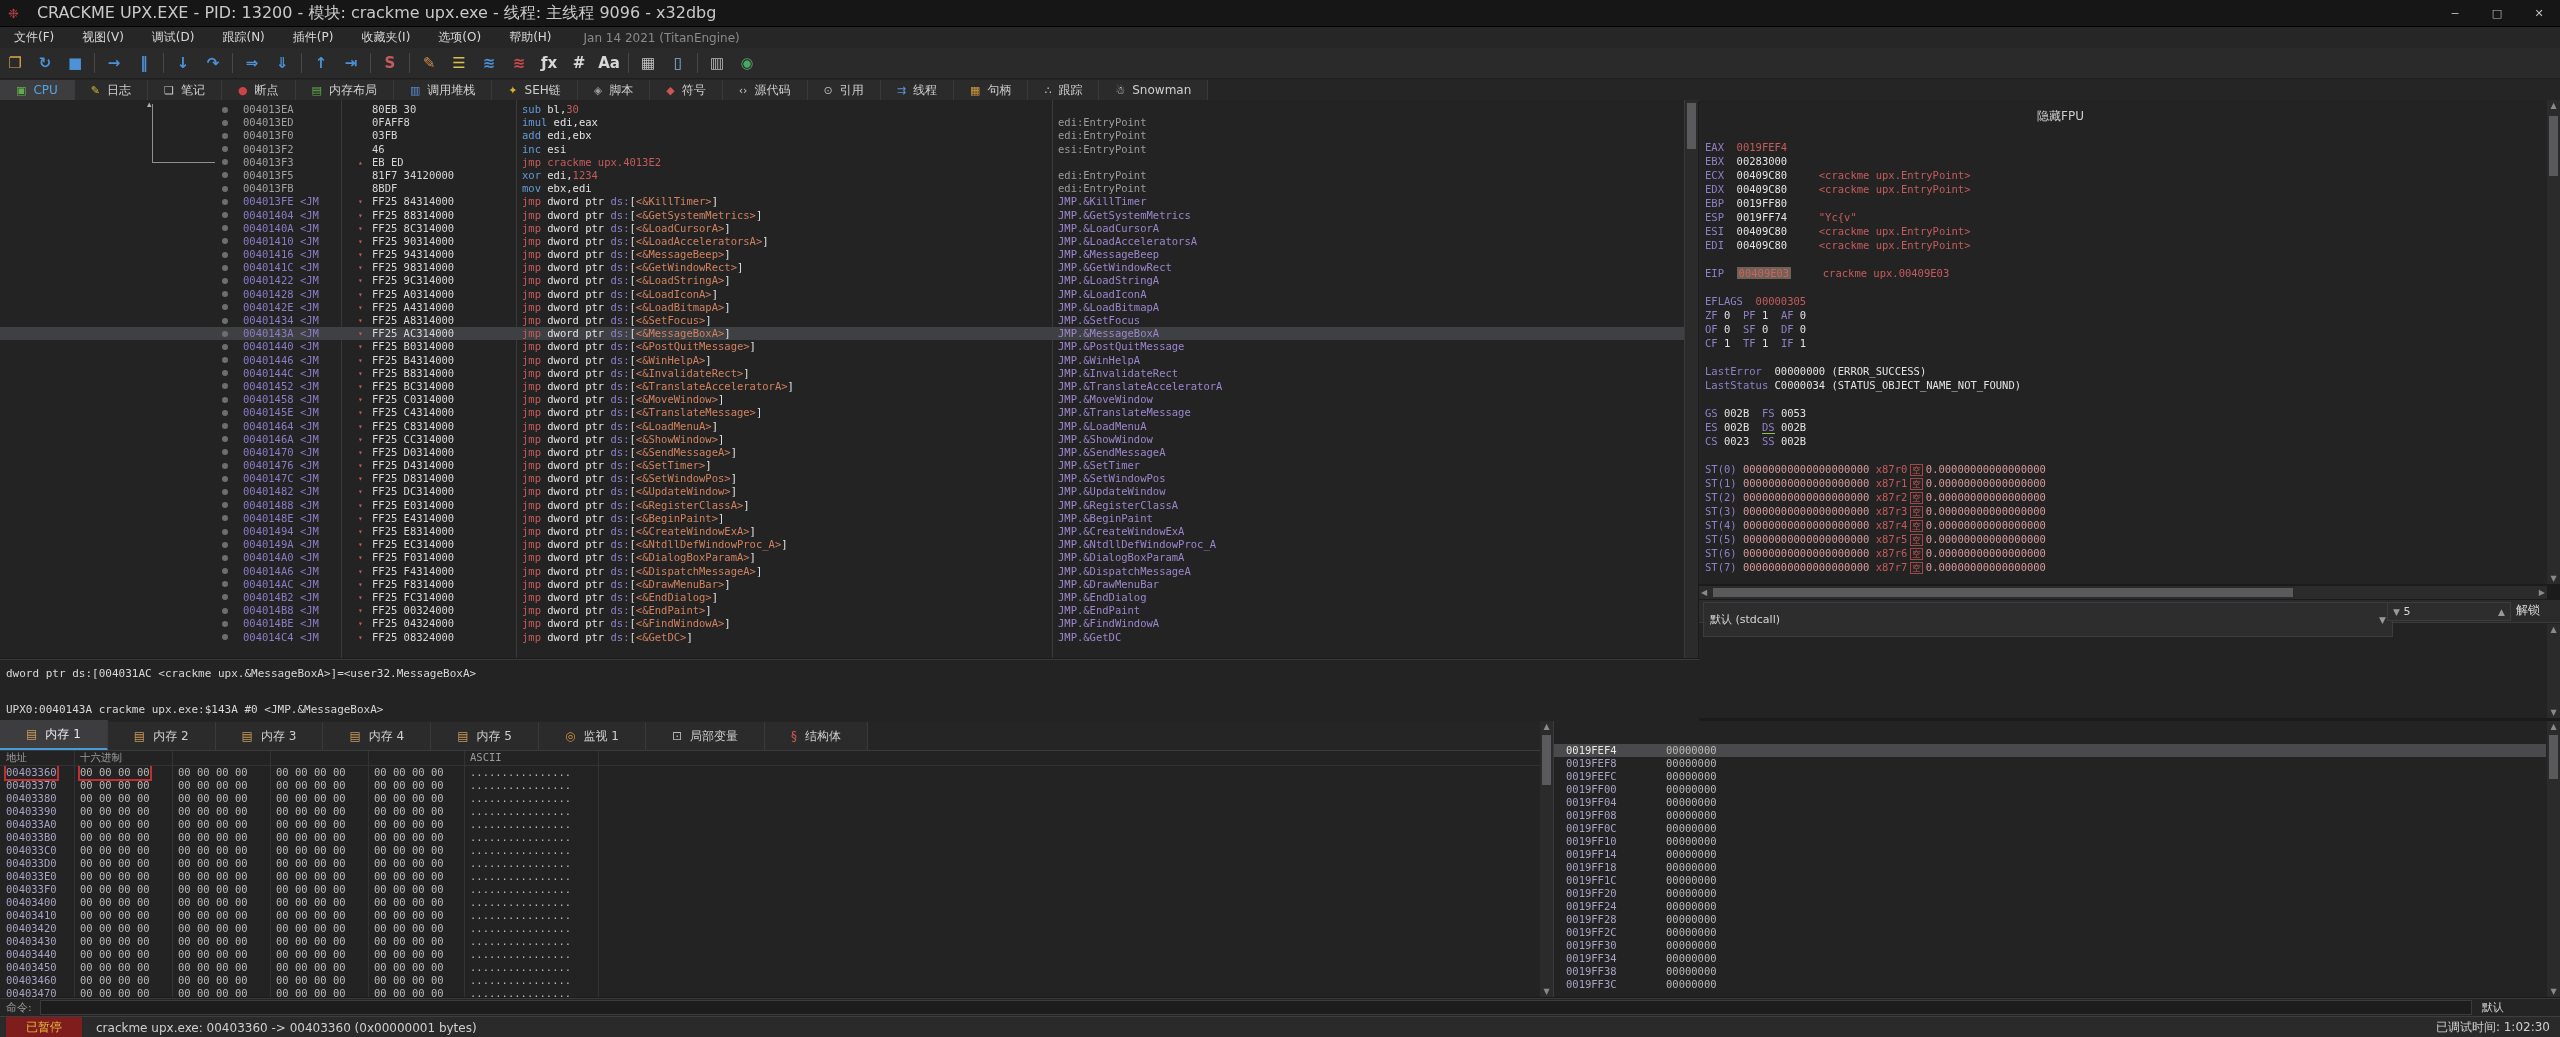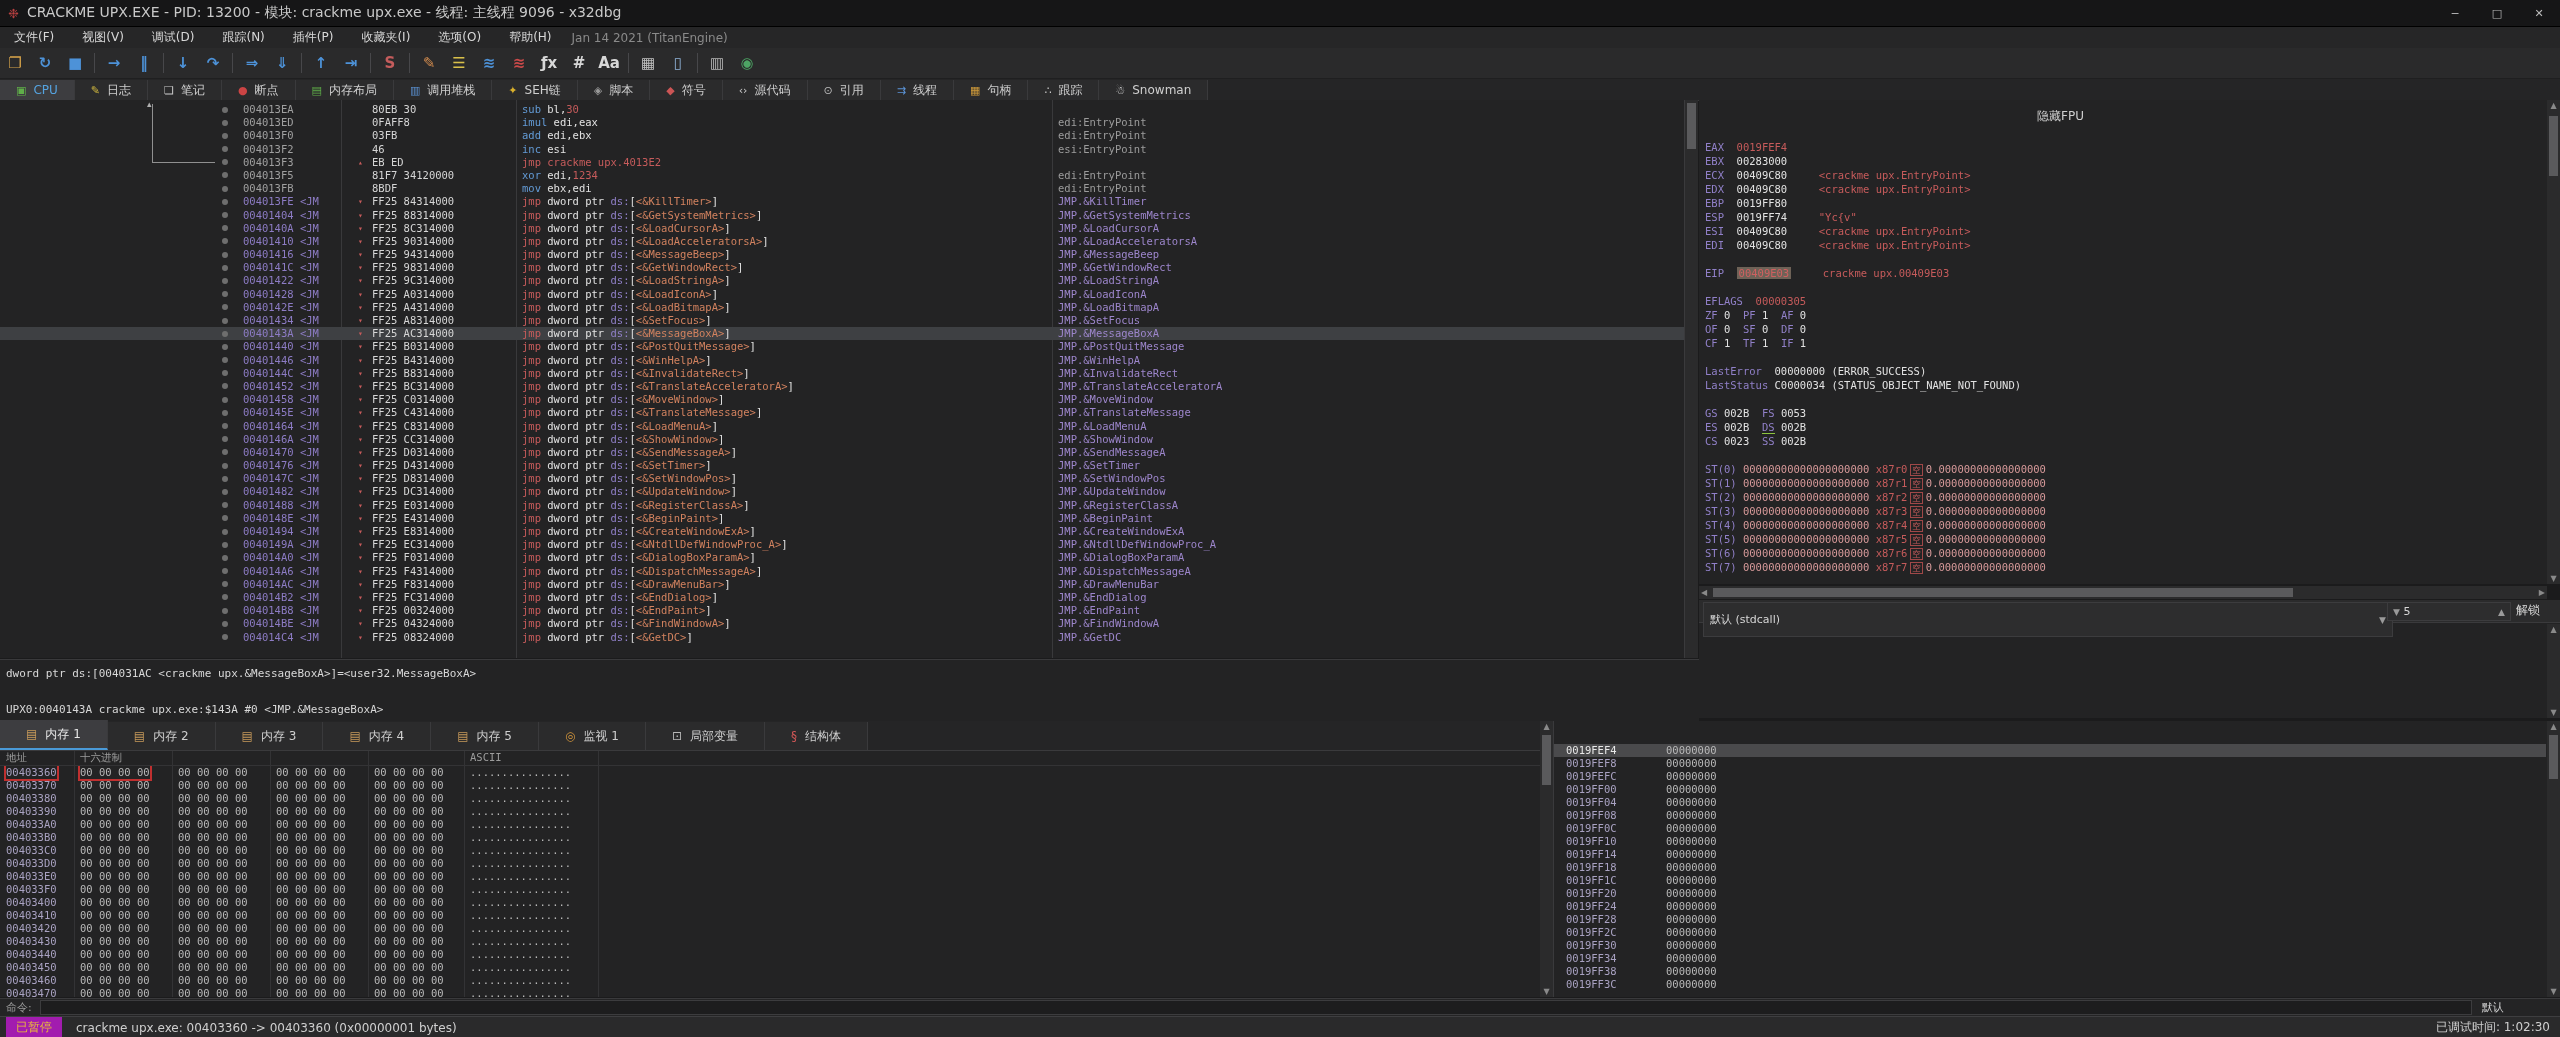--- a/index.html
+++ b/index.html
@@ -3,30 +3,30 @@
 <meta charset="utf-8">
 <style>
   html,body{margin:0;padding:0;background:#1b1b1c;}
   body{width:2560px;height:1037px;overflow:hidden;position:relative;
        font-family:"DejaVu Sans",sans-serif;color:#d6d6d6;-webkit-font-smoothing:none;}
 
   
   #titlebar{position:absolute;left:0;top:0;width:2560px;height:26px;background:#161617;
             display:flex;align-items:center;border-bottom:1px solid #000;}
   #bug-icon{margin-left:8px;color:#b84040;font-size:13px;}
-  #title-text{margin-left:8px;font-size:14px;color:#c9c9c9;}
+  #title-text{margin-left:18px;font-size:16px;color:#c9c9c9;}
   #win-controls{margin-left:auto;display:flex;height:100%;}
   .winbtn{width:42px;height:100%;display:flex;align-items:center;justify-content:center;
           color:#bdbdbd;font-size:11px;}
 
   
   #menubar{position:absolute;left:0;top:27px;width:2560px;height:21px;background:#262627;
            display:flex;align-items:center;font-size:12px;}
   .menu-item{padding:0 14px;height:100%;display:flex;align-items:center;color:#d8d8d8;}
-  #menu-build{margin-left:6px;color:#8a8a8a;font-size:12px;}
+  #menu-build{margin-left:18px;color:#8a8a8a;font-size:12px;}
 
   
   #toolbar{position:absolute;left:0;top:48px;width:2560px;height:30px;background:#2a2a2b;
            display:flex;align-items:center;border-bottom:1px solid #1f1f20;}
   .ticon{width:30px;height:24px;display:flex;align-items:center;justify-content:center;
          font-size:15px;font-weight:bold;}
   .tsep{width:1px;height:20px;background:#47474a;margin:0 4px;}
 
   
   #tabbar{position:absolute;left:0;top:79px;width:2560px;height:21px;background:#252526;
@@ -142,21 +142,21 @@
   
   #cmdbar{position:absolute;left:0;top:998px;width:2560px;height:17px;background:#242425;
           display:flex;align-items:center;border-top:1px solid #3a3a3c;}
   #cmd-label{font-size:11px;color:#9c9c9c;margin-left:6px;}
   #cmd-input{margin-left:8px;width:2430px;height:13px;background:#1d1d1e;border:1px solid #3c3c3e;}
   #cmd-mode{margin-left:10px;font-size:11px;color:#cfcfcf;}
 
   
   #statusbar{position:absolute;left:0;top:1016px;width:2560px;height:21px;background:#2a2a2b;
              display:flex;align-items:center;border-top:1px solid #3e3e40;font-size:12px;}
-  #status-state{margin-left:6px;color:#e8b83c;background:#a21caf;padding:0 10px;height:100%;
+  #status-state{margin-left:6px;color:#e8b83c;background:#7f1d1d;padding:0 20px;height:100%;
                 display:flex;align-items:center;}
   #status-msg{margin-left:14px;color:#cfcfcf;}
   #status-time{margin-left:auto;margin-right:10px;color:#cfcfcf;}
 </style>
 </head>
 <body>
 
 <div id="titlebar">
   <span id="bug-icon">❉</span>
   <span id="title-text">CRACKME UPX.EXE - PID: 13200 - 模块: crackme upx.exe - 线程: 主线程 9096 - x32dbg</span>

